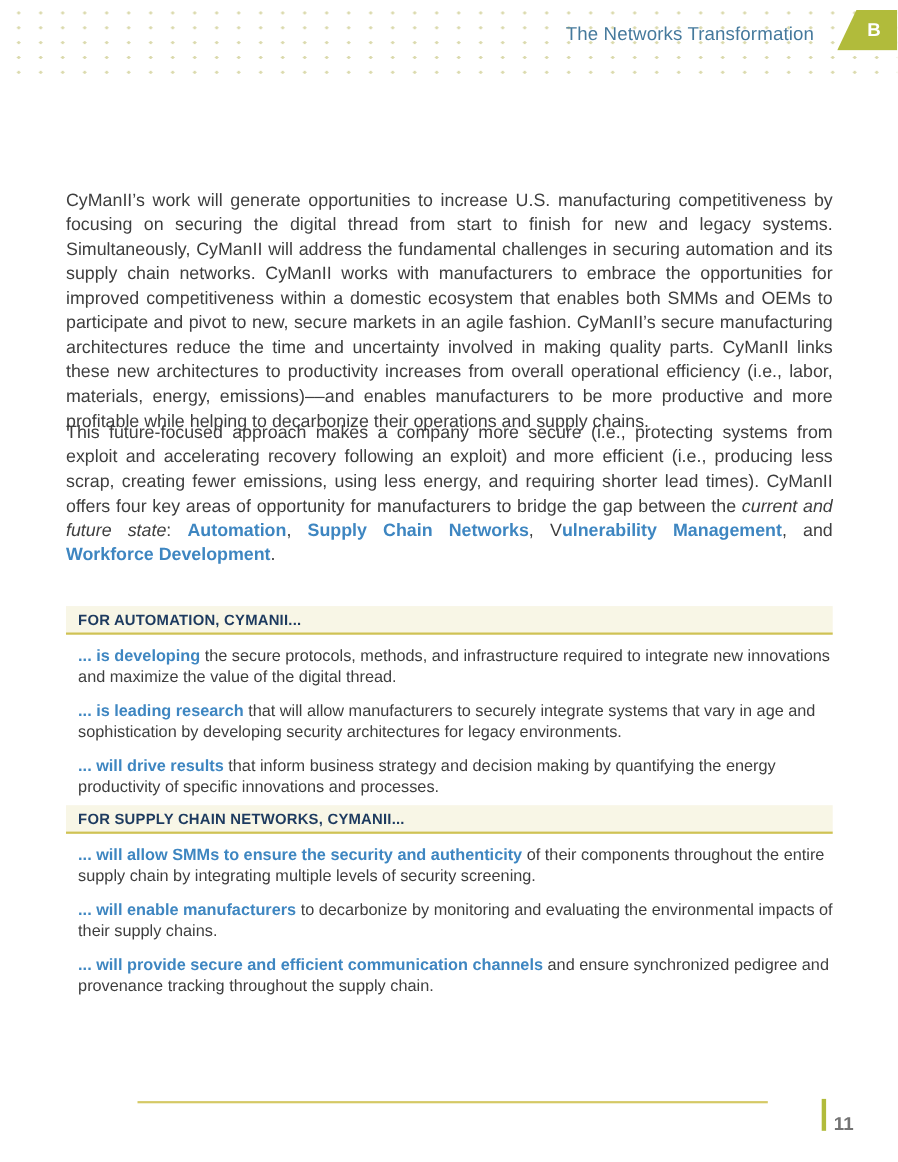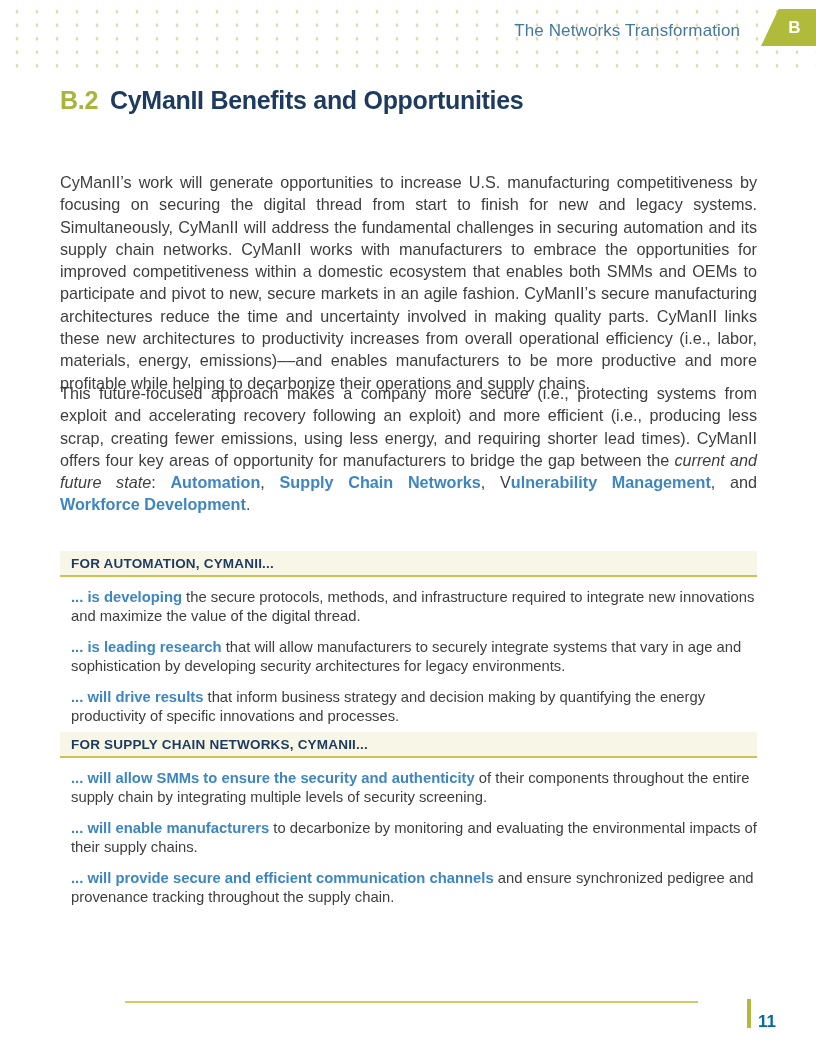--- a/index.html
+++ b/index.html
@@ -59,39 +59,35 @@
   .box-item .lead{color:#3e86c1;font-weight:700;}
 
   
   .footer-line{position:absolute;left:125px;top:1001px;width:573px;border-top:2px solid #d5c965;}
   .footer-text{
     position:absolute;left:125px;top:1010px;width:573px;text-align:center;
     font-size:9px;letter-spacing:1.6px;color:#76828f;white-space:nowrap;
   }
   .page-num-group{position:absolute;left:747px;top:999px;height:29px;display:flex;align-items:center;gap:7px;}
   .pn-bar{display:inline-block;width:4px;height:29px;background:#b1bb3b;}
-  .pn{color:#0369a1;font-weight:700;font-size:17px;margin-top:16px;}
+  .pn{color:#737373;font-weight:700;font-size:17px;margin-top:16px;}
 </style>
 </head>
 <body>
 
 <div class="page">
 
   <div class="dot-band"></div>
 
   <div class="header-label">The Networks Transformation</div>
 
   <div class="badge">
     <span>B</span>
   </div>
 
-  <div class="heading">
-    <span class="h-num">B.2</span>
-    <span class="h-title">CyManII Benefits and Opportunities</span>
-  </div>
 
   <p class="body p1">CyManII’s work will generate opportunities to increase U.S. manufacturing competitiveness by focusing on securing the digital thread from start to finish for new and legacy systems. Simultaneously, CyManII will address the fundamental challenges in securing automation and its supply chain networks. CyManII works with manufacturers to embrace the opportunities for improved competitiveness within a domestic ecosystem that enables both SMMs and OEMs to participate and pivot to new, secure markets in an agile fashion. CyManII’s secure manufacturing architectures reduce the time and uncertainty involved in making quality parts. CyManII links these new architectures to productivity increases from overall operational efficiency (i.e., labor, materials, energy, emissions)––and enables manufacturers to be more productive and more profitable while helping to decarbonize their operations and supply chains.</p>
 
   <p class="body p2"><span>This future-focused approach makes a company more secure (i.e., protecting systems from exploit and accelerating recovery following an exploit) and more efficient (i.e., producing less scrap, creating fewer emissions, using less energy, and requiring shorter lead times). CyManII offers four key areas of opportunity for manufacturers to bridge the gap between the </span><em>current and future state</em><span>: </span><span class="blue">Automation</span><span>, </span><span class="blue">Supply Chain Networks</span><span>, V</span><span class="blue">ulnerability Management</span><span>, and </span><span class="blue">Workforce Development</span><span>.</span></p>
 
   <section class="box box1">
     <div class="box-header">FOR AUTOMATION, CYMANII...</div>
     <p class="box-item"><span class="lead">... is developing</span><span> the secure protocols, methods, and infrastructure required to integrate new innovations and maximize the value of the digital thread.</span></p>
     <p class="box-item"><span class="lead">... is leading research</span><span> that will allow manufacturers to securely integrate systems that vary in age and sophistication by developing security architectures for legacy environments.</span></p>
     <p class="box-item"><span class="lead">... will drive results</span><span> that inform business strategy and decision making by quantifying the energy productivity of specific innovations and processes.</span></p>

